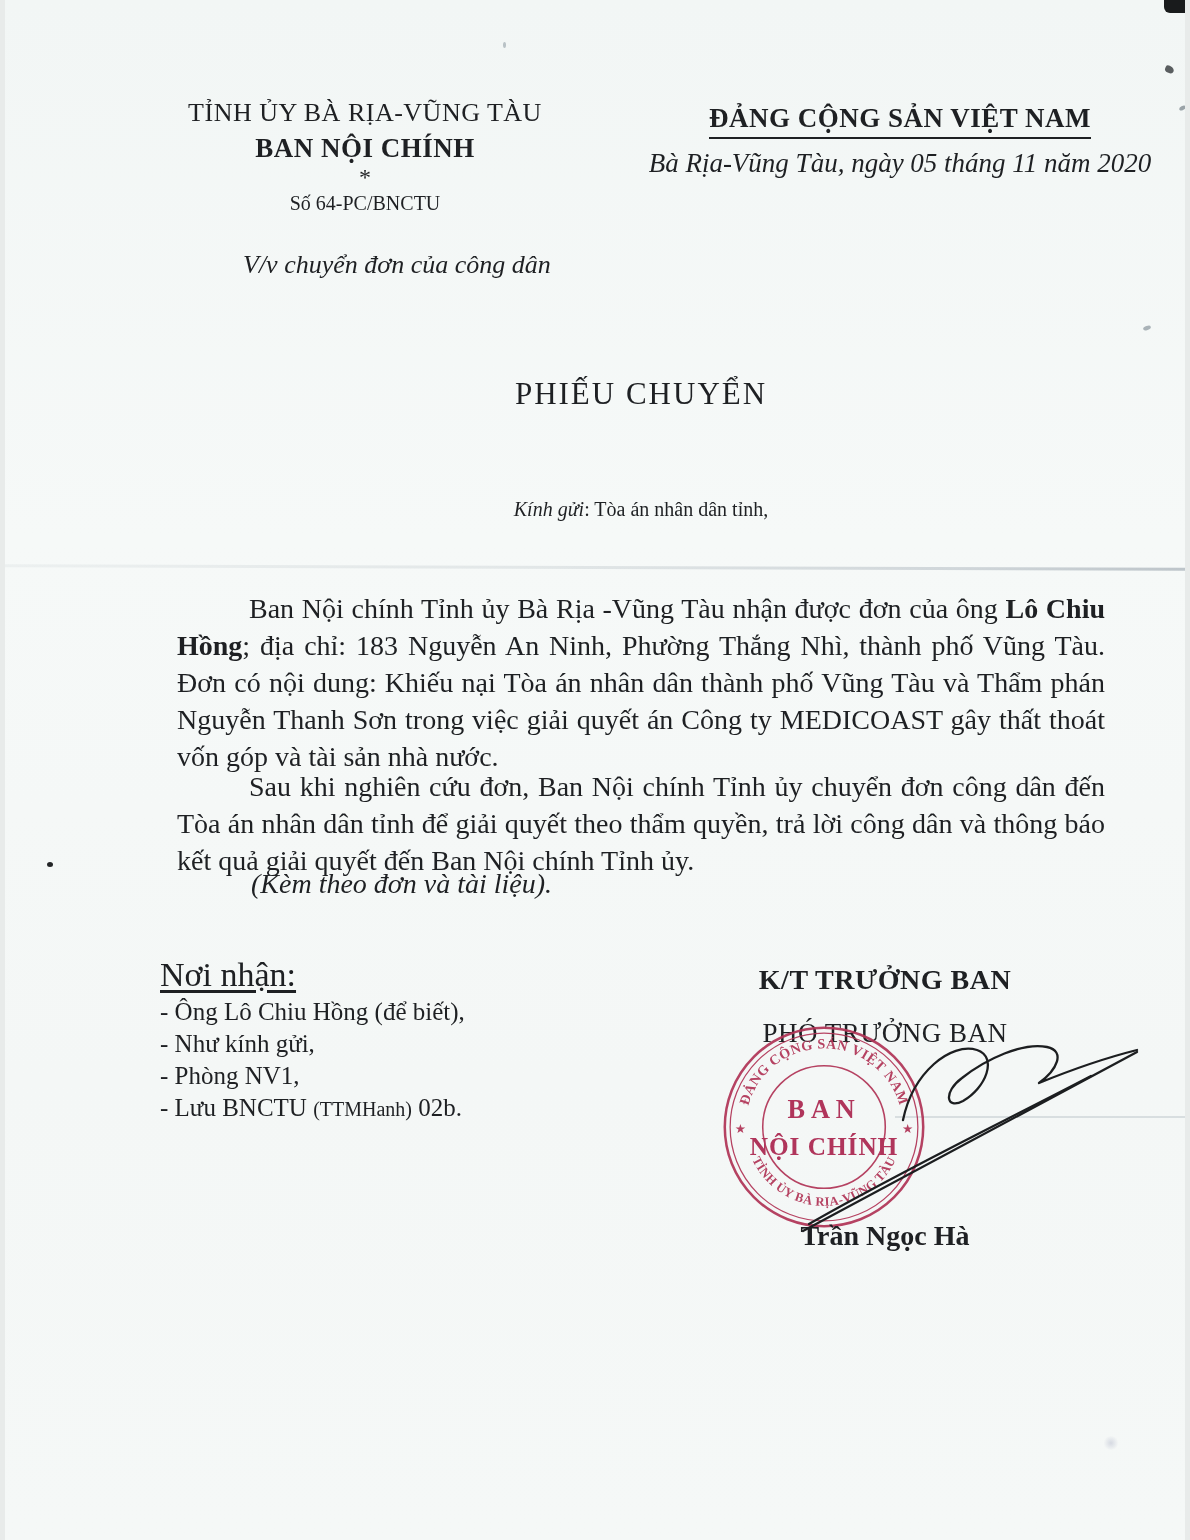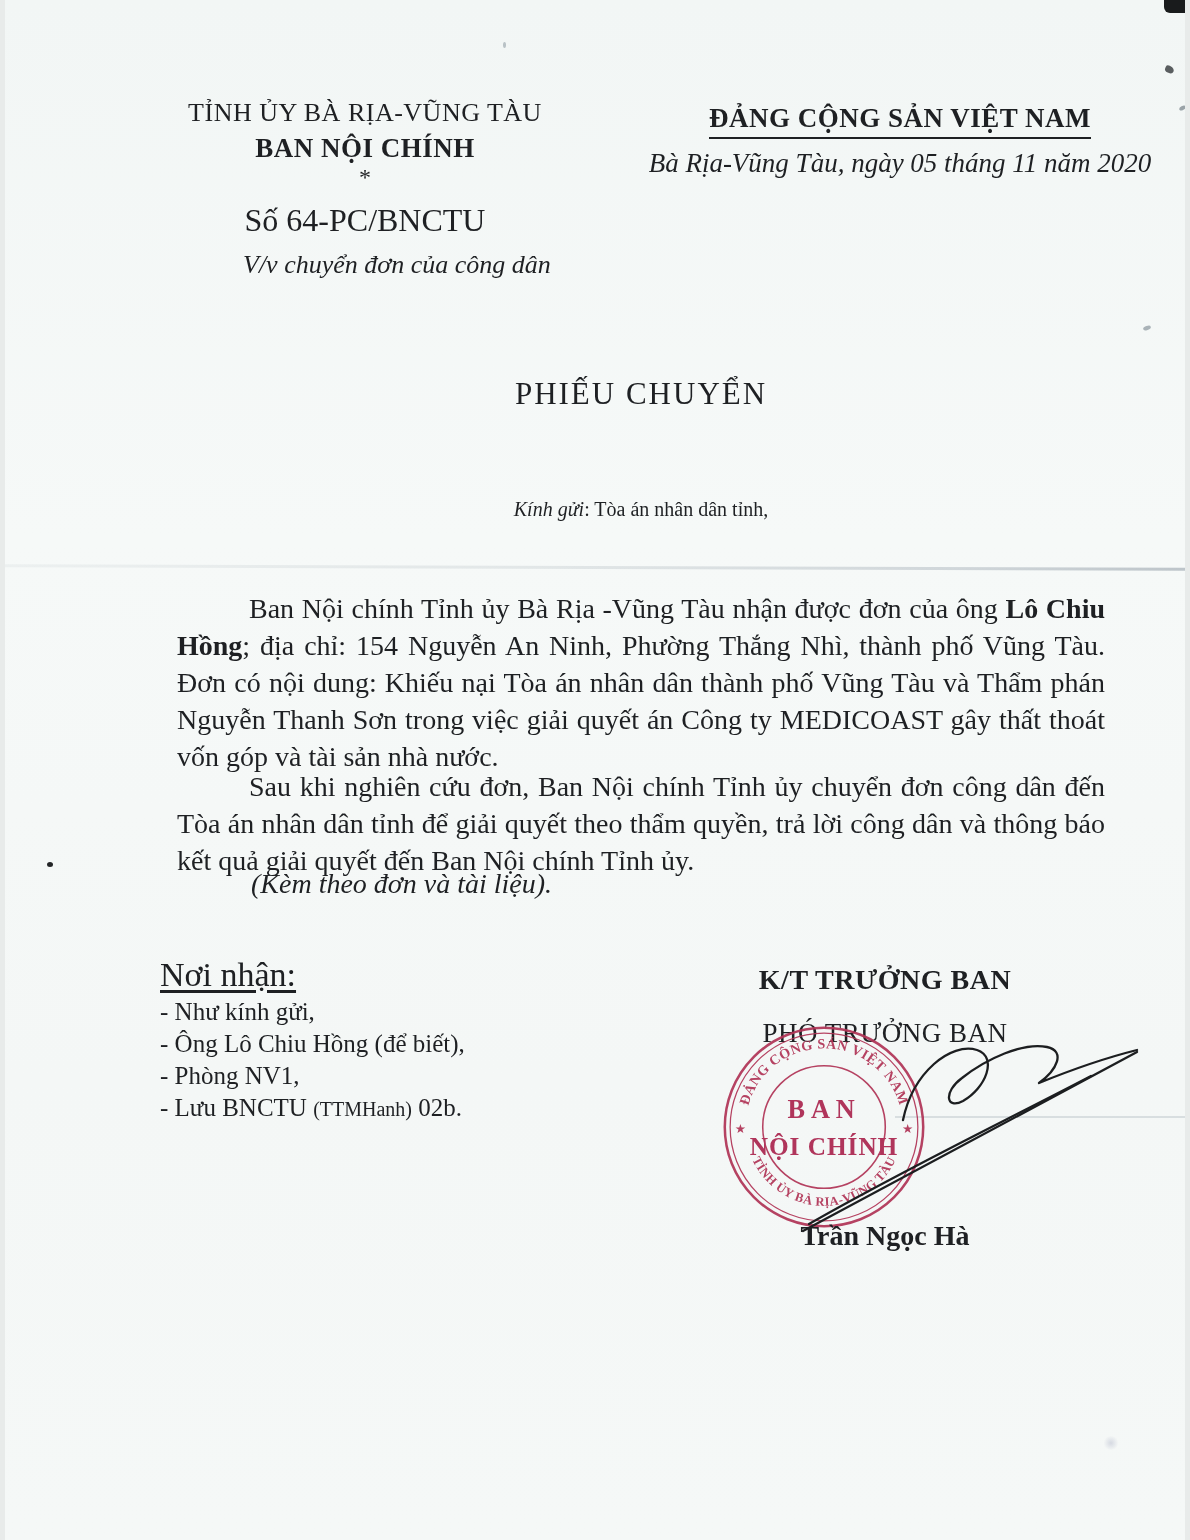--- a/index.html
+++ b/index.html
@@ -11,21 +11,21 @@
     overflow:hidden;
     font-family:"Liberation Serif","DejaVu Serif",serif;
     color:#1e2023;
   }
   .abs{position:absolute;}
   
   .hdr-left{left:160px;top:98px;width:400px;text-align:center;}
   .org-parent{font-size:26px;letter-spacing:.5px;}
   .org-name{font-size:27px;font-weight:bold;margin-top:5px;letter-spacing:.5px;}
   .org-star{font-size:24px;line-height:14px;margin-top:6px;}
-  .doc-number{font-size:32px;margin-top:18px;}
+  .doc-number{font-size:20px;margin-top:8px;}
   .subject{left:238px;top:250px;font-size:26px;font-style:italic;}
   .hdr-right{left:640px;top:103px;width:510px;text-align:center;}
   .party-name{display:inline-block;font-size:27px;font-weight:bold;letter-spacing:.5px;
     border-bottom:2px solid #1e2023;padding-bottom:3px;}
   .dateline{font-size:27px;font-style:italic;margin-top:9px;white-space:nowrap;}
   
   .doc-title{left:174px;top:376px;width:924px;text-align:center;
     font-size:31px;font-weight:normal;letter-spacing:2px;}
   .salutation{left:174px;top:498px;width:924px;text-align:center;font-size:20px;}
   .salutation i{font-style:italic;}
@@ -87,30 +87,30 @@
 
   <div class="abs hdr-right">
     <div><span class="party-name">ĐẢNG CỘNG SẢN VIỆT NAM</span></div>
     <div class="dateline">Bà Rịa-Vũng Tàu, ngày 05 tháng 11 năm 2020</div>
   </div>
 
   <div class="abs doc-title">PHIẾU CHUYỂN</div>
 
   <div class="abs salutation"><i>Kính gửi</i><span>: Tòa án nhân dân tỉnh,</span></div>
 
-  <p class="abs body-p p1"><span>Ban Nội chính Tỉnh ủy Bà Rịa -Vũng Tàu nhận được đơn của ông </span><b>Lô Chiu Hồng</b><span>; địa chỉ: 154 Nguyễn An Ninh, Phường Thắng Nhì, thành phố Vũng Tàu. Đơn có nội dung: Khiếu nại Tòa án nhân dân thành phố Vũng Tàu và Thẩm phán Nguyễn Thanh Sơn trong việc giải quyết án Công ty MEDICOAST gây thất thoát vốn góp và tài sản nhà nước.</span></p>
+  <p class="abs body-p p1"><span>Ban Nội chính Tỉnh ủy Bà Rịa -Vũng Tàu nhận được đơn của ông </span><b>Lô Chiu Hồng</b><span>; địa chỉ: 183 Nguyễn An Ninh, Phường Thắng Nhì, thành phố Vũng Tàu. Đơn có nội dung: Khiếu nại Tòa án nhân dân thành phố Vũng Tàu và Thẩm phán Nguyễn Thanh Sơn trong việc giải quyết án Công ty MEDICOAST gây thất thoát vốn góp và tài sản nhà nước.</span></p>
 
   <p class="abs body-p p2">Sau khi nghiên cứu đơn, Ban Nội chính Tỉnh ủy chuyển đơn công dân đến Tòa án nhân dân tỉnh để giải quyết theo thẩm quyền, trả lời công dân và thông báo kết quả giải quyết đến Ban Nội chính Tỉnh ủy.</p>
 
   <div class="abs attach-note">(Kèm theo đơn và tài liệu).</div>
 
   <div class="abs recipients">
     <div class="recipients-label">Nơi nhận:</div>
+    <div class="recipient-item">- Ông Lô Chiu Hồng (để biết),</div>
     <div class="recipient-item">- Như kính gửi,</div>
-    <div class="recipient-item">- Ông Lô Chiu Hồng (để biết),</div>
     <div class="recipient-item">- Phòng NV1,</div>
     <div class="recipient-item"><span>- Lưu BNCTU </span><span class="small-note">(TTMHanh)</span><span> 02b.</span></div>
   </div>
 
   <div class="abs sign-block">
     <div class="sign-line1">K/T TRƯỞNG BAN</div>
     <div class="sign-line2">PHÓ TRƯỞNG BAN</div>
   </div>
 
   <svg class="abs stamp" viewBox="0 0 220 220">

